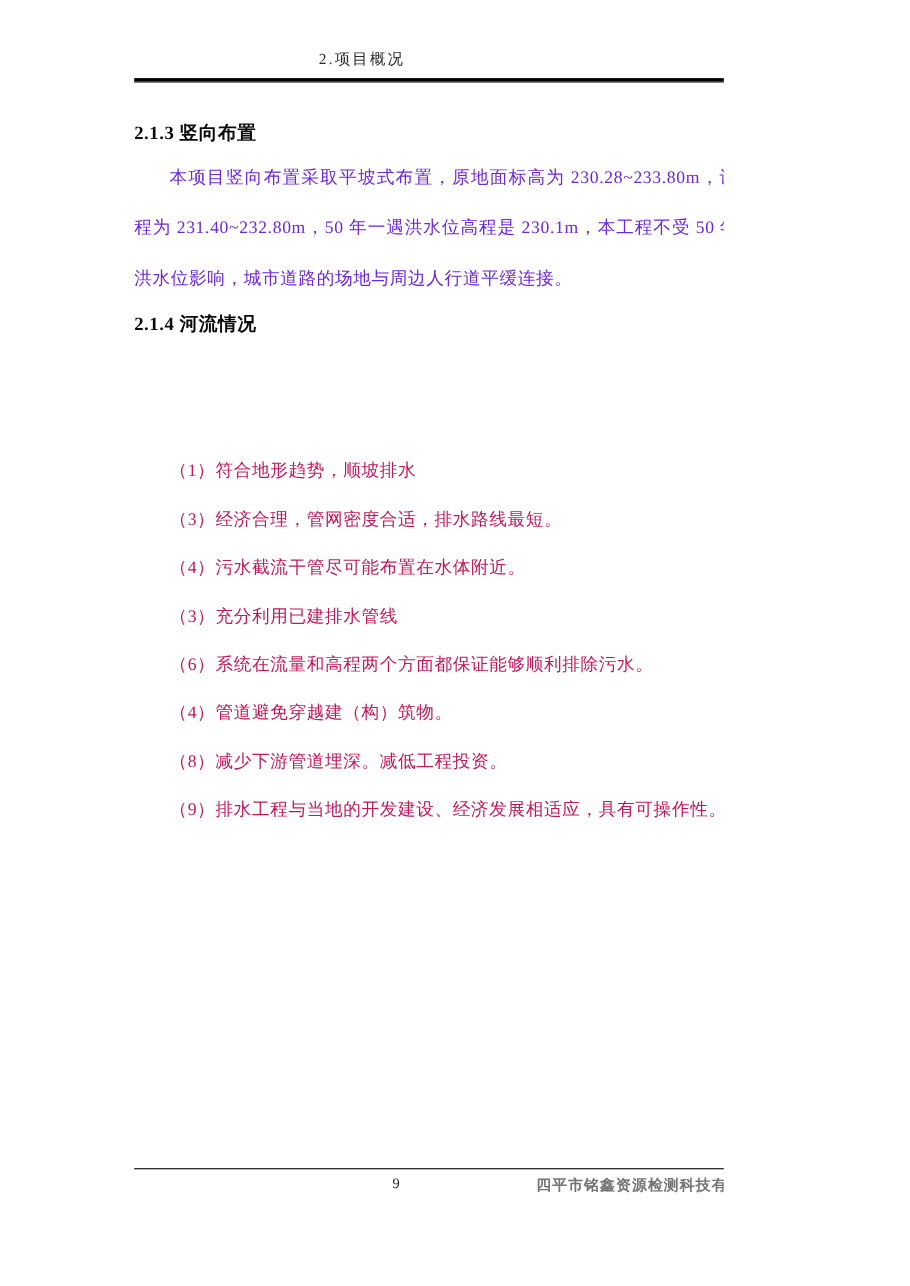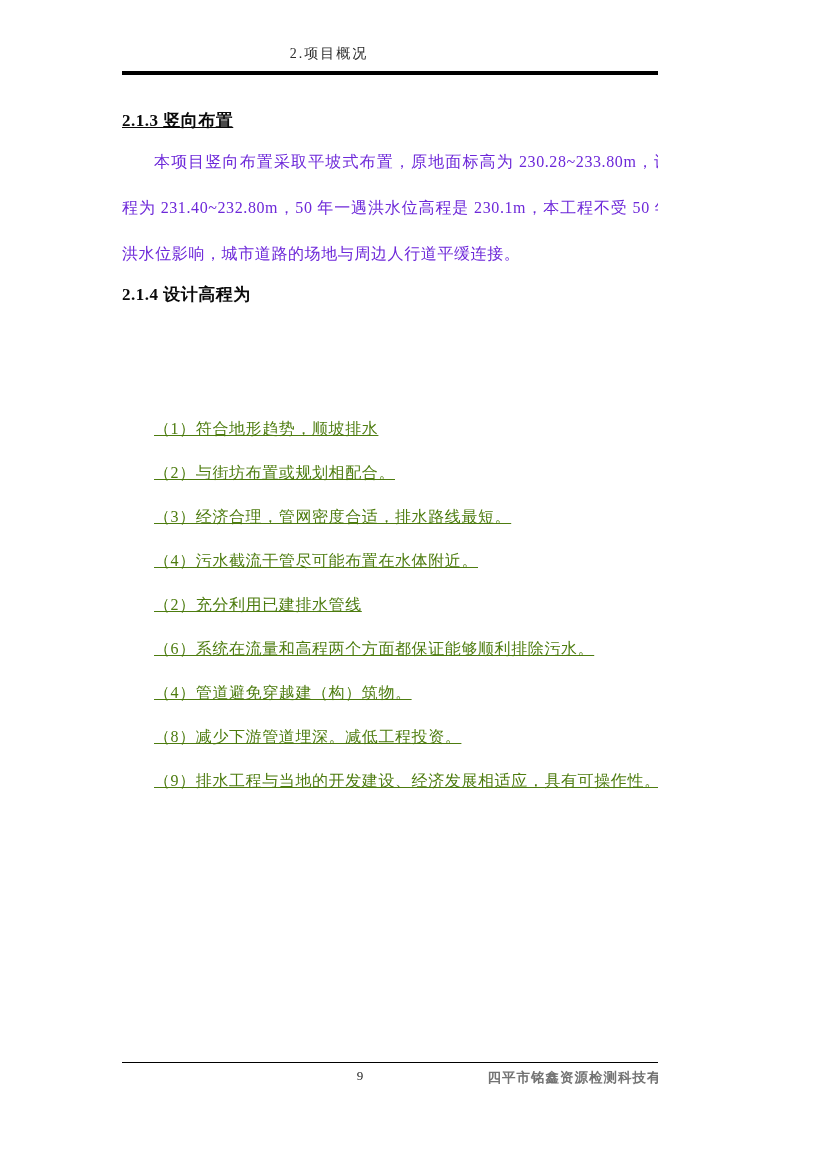--- a/index.html
+++ b/index.html
@@ -54,22 +54,21 @@
   .indent { text-indent: 2em; }
   .lh46 { line-height: 46px; }
   .lh45 { line-height: 45px; }
   .lh44 { line-height: 44px; }
   .principle-list .principle {
     font-size: 16px;
     letter-spacing: 0.6px;
     line-height: 44px;
     text-indent: 2em;
     white-space: nowrap;
-    color: #4d7c0f;
-    text-decoration: underline;
+    color: #be185d;
   }
   
   .footer-rule {
     position: absolute;
     top: 1062px; left: 122px;
     width: 583px;
     border-top: 1px solid #000;
   }
   .footer-page {
     position: absolute;
@@ -93,31 +92,30 @@
   }
 </style>
 </head>
 <body>
 
 <div class="page">
 
   <div class="header-title">2.项目概况</div>
   <div class="header-rule"></div>
 
-  <div class="content-block h-bold" style="top:109px;text-decoration:underline;">2.1.3 竖向布置</div>
+  <div class="content-block h-bold" style="top:109px;">2.1.3 竖向布置</div>
   <div class="content-block para indent lh46" style="top:139px;">本项目竖向布置采取平坡式布置，原地面标高为 230.28~233.80m，设计高程为 231.40~232.80m，50 年一遇洪水位高程是 230.1m，本工程不受 50 年一遇洪水位影响，城市道路的场地与周边人行道平缓连接。</div>
 
-  <div class="content-block h-bold" style="top:283px;">2.1.4 设计高程为</div>
+  <div class="content-block h-bold" style="top:283px;">2.1.4 河流情况</div>
 
   <div class="content-block principle-list" style="top:407px;">
     <div class="principle">（1）符合地形趋势，顺坡排水</div>
-    <div class="principle">（2）与街坊布置或规划相配合。</div>
     <div class="principle">（3）经济合理，管网密度合适，排水路线最短。</div>
     <div class="principle">（4）污水截流干管尽可能布置在水体附近。</div>
-    <div class="principle">（2）充分利用已建排水管线</div>
+    <div class="principle">（3）充分利用已建排水管线</div>
     <div class="principle">（6）系统在流量和高程两个方面都保证能够顺利排除污水。</div>
     <div class="principle">（4）管道避免穿越建（构）筑物。</div>
     <div class="principle">（8）减少下游管道埋深。减低工程投资。</div>
     <div class="principle">（9）排水工程与当地的开发建设、经济发展相适应，具有可操作性。</div>
   </div>
 
 
   <div class="footer-rule"></div>
   <div class="footer-page">9</div>
   <div class="footer-company">四平市铭鑫资源检测科技有限公司</div>

